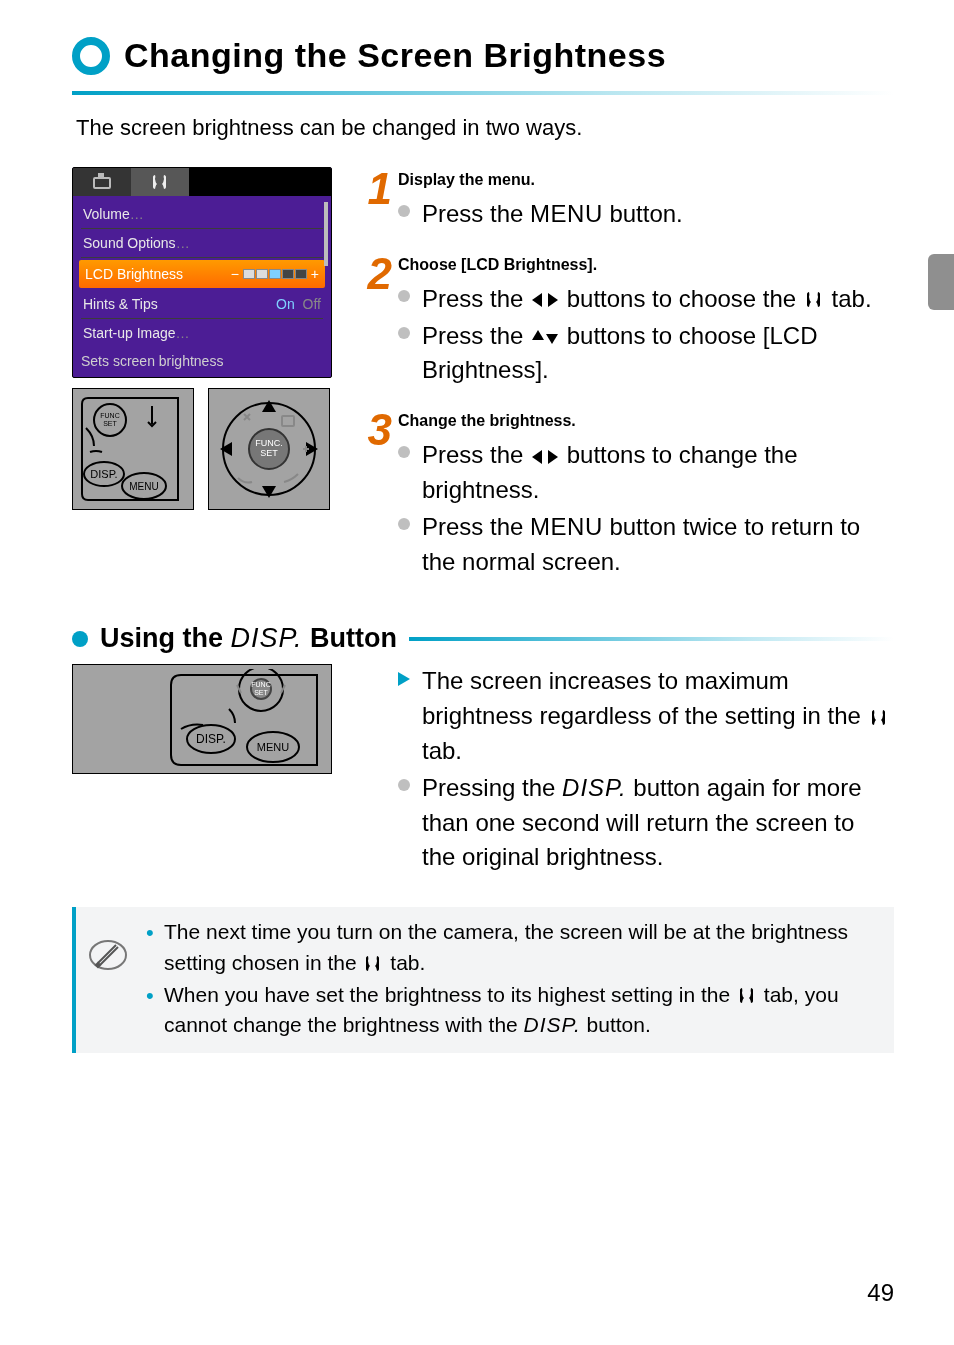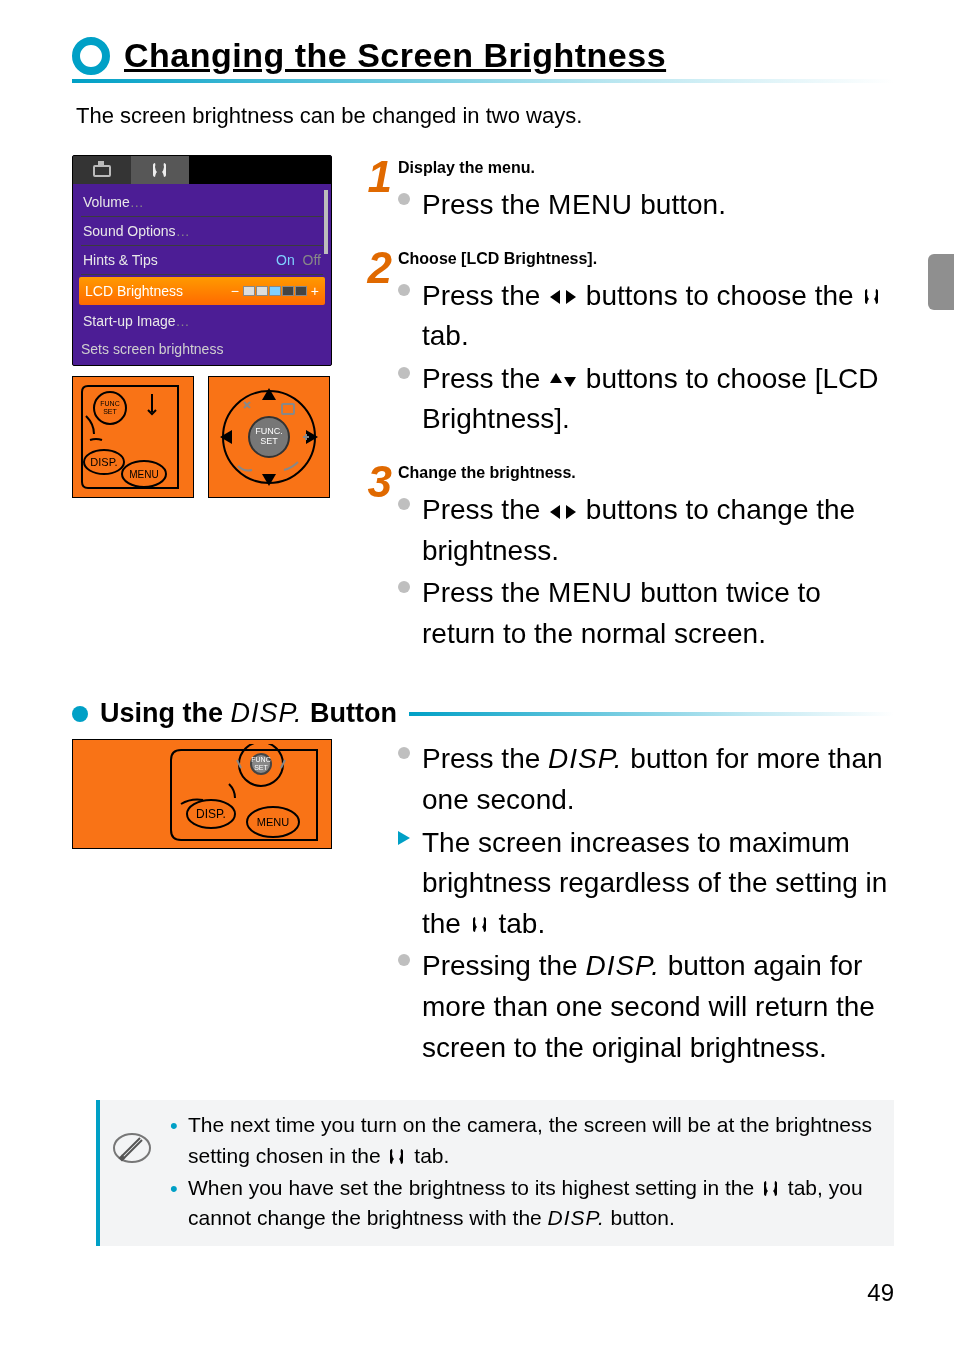--- a/index.html
+++ b/index.html
@@ -12,21 +12,21 @@
     width:var(--page-w);
     height:var(--page-h);
     background:#fff;
     font-family:Arial,Helvetica,sans-serif;
     color:#000;
     position:relative;
   }
   .page{padding:36px 60px 0 72px;}
 
   
-  .h1-row{display:flex;align-items:center;gap:14px;margin-bottom:4px;text-decoration:underline;}
+  .h1-row{display:flex;align-items:center;gap:14px;margin-bottom:16px;}
   .h1-text{font-size:34px;font-weight:900;letter-spacing:.5px;color:#000;}
   .h1-circle{
     width:38px;height:38px;border-radius:50%;
     border:8px solid var(--teal);
     box-sizing:border-box;flex:0 0 auto;
   }
   .h1-under{
     height:4px;
     background:linear-gradient(to right,var(--teal),#b8e6f0 65%,#fff 100%);
     margin:2px 0 20px 0;
@@ -68,48 +68,48 @@
   .off{color:#888;}
   .slider{display:flex;align-items:center;gap:4px;}
   .slider .bar{display:flex;gap:1px;}
   .slider .seg{width:10px;height:8px;background:#444;border:1px solid #888;}
   .slider .seg.fill{background:#ddd;}
   .slider .seg.cur{background:#7fd0ff;}
   .menu-hint{padding:4px 8px 8px 8px;color:#cfcfcf;}
 
   
   .diagrow{display:flex;gap:14px;}
-  .diag{border:1px solid #000;width:120px;height:120px;display:flex;align-items:center;justify-content:center;background:#f97316;}
+  .diag{border:1px solid #000;width:120px;height:120px;display:flex;align-items:center;justify-content:center;background:#a3a3a3;}
   .diag.wide{width:260px;height:110px;justify-content:flex-end;padding-right:10px;box-sizing:border-box;}
   .diag svg{display:block;}
 
   
   .step{display:flex;gap:6px;margin:0 0 6px 0;}
   .step-num{
     font-size:44px;font-weight:900;font-style:italic;color:#e06900;
     line-height:1;width:36px;text-align:right;flex:0 0 auto;
   }
   .step-title{font-size:16px;font-weight:900;margin:4px 0 8px 0;}
   .bul-list{margin:0 0 14px 0;padding:0;list-style:none;}
-  .bul{display:flex;gap:12px;font-size:28px;line-height:1.45;margin-bottom:2px;}
+  .bul{display:flex;gap:12px;font-size:24px;line-height:1.45;margin-bottom:2px;}
   .bul .dot{width:12px;height:12px;border-radius:50%;background:#bfbfbf;flex:0 0 auto;margin-top:8px;}
   .bul .dot.tri{
     width:0;height:0;border-radius:0;background:none;
     border-left:12px solid var(--teal);border-top:7px solid transparent;border-bottom:7px solid transparent;margin-top:8px;
   }
   .inline-glyph{display:inline-flex;vertical-align:middle;margin:0 2px;}
   .menu-word{font-family:Arial,sans-serif;font-weight:400;letter-spacing:.5px;}
   .disp-word{font-style:italic;letter-spacing:1px;}
 
   
   .note{
     border-left:4px solid var(--teal);
     background:#f3f4f5;
     display:flex;gap:18px;align-items:flex-start;
-    padding:8px 16px 10px 12px;margin-top:18px;margin-left:24px;
+    padding:8px 16px 10px 12px;margin-top:18px;
   }
   .note-icon{width:40px;flex:0 0 auto;margin-top:20px;}
   .note-list{margin:0;padding:0;list-style:none;}
   .note-list li{font-size:21px;line-height:1.45;position:relative;padding-left:18px;margin:2px 0;}
   .note-list li::before{
     content:"•";color:var(--teal);position:absolute;left:0;top:0;font-size:22px;
   }
 
   
   .edge-tab{position:absolute;right:0;top:254px;width:26px;height:56px;background:#8f8f8f;border-radius:6px 0 0 6px;}
@@ -148,38 +148,38 @@
             </span>
           </div>
         </div>
         <div class="menu-list">
           <div class="menu-scroll"></div>
           <div class="menu-item">
             <span><span>Volume</span><span class="dots">…</span></span>
           </div>
           <div class="menu-item">
             <span><span>Sound Options</span><span class="dots">…</span></span>
-          </div>
-          <div class="menu-item">
-            <span>Hints &amp; Tips</span>
-            <span><span class="on">On</span>&nbsp;&nbsp;<span class="off">Off</span></span>
           </div>
           <div class="menu-item sel">
             <span>LCD Brightness</span>
             <span class="slider">
               <span style="color:#fff">−</span>
               <span class="bar">
                 <span class="seg fill"></span>
                   <span class="seg fill"></span>
                   <span class="seg cur"></span>
                   <span class="seg"></span>
                   <span class="seg"></span>
               </span>
               <span style="color:#fff">+</span>
             </span>
+          </div>
+          <div class="menu-item">
+            <span>Hints &amp; Tips</span>
+            <span><span class="on">On</span>&nbsp;&nbsp;<span class="off">Off</span></span>
           </div>
           <div class="menu-item">
             <span><span>Start-up Image</span><span class="dots">…</span></span>
           </div>
         </div>
         <div class="menu-hint">Sets screen brightness</div>
       </div>
 
       <div class="diagrow">
         <div class="diag">
@@ -333,24 +333,20 @@
             <text x="132" y="82" text-anchor="middle" font-size="11" fill="#000" stroke="none">MENU</text>
             <path d="M88 40 q6 6 6 14"></path>
             <path d="M40 60 q10 -6 22 -4"></path>
           </g>
         </svg>
       </div>
     </div>
 
     <div class="right">
       <ul class="bul-list" style="padding-left:42px">
-        <li class="bul">
-          <span class="dot"></span>
-          <span><span>Press the </span><span class="disp-word">DISP.</span><span> button for more than one second.</span></span>
-        </li>
         <li class="bul">
           <span class="dot tri"></span>
           <span>
             <span>The screen increases to maximum brightness regardless of the setting in the </span>
             <span class="inline-glyph">
                 <svg width="18" height="18" viewBox="0 0 18 18">
                   <path d="M4 1c-1 0-2 1-2 2v11c0 1 1 2 2 2 .5-2 .5-4 2-5-1.5-1-1.5-3-2-5 0-1 .8-2 0-5zM13 1c1 0 2 1 2 2v11c0 1-1 2-2 2-.5-2-.5-4-2-5 1.5-1 1.5-3 2-5 0-1-.8-2 0-5z" fill="#000"></path>
                 </svg>
               </span>
             <span> tab.</span>

